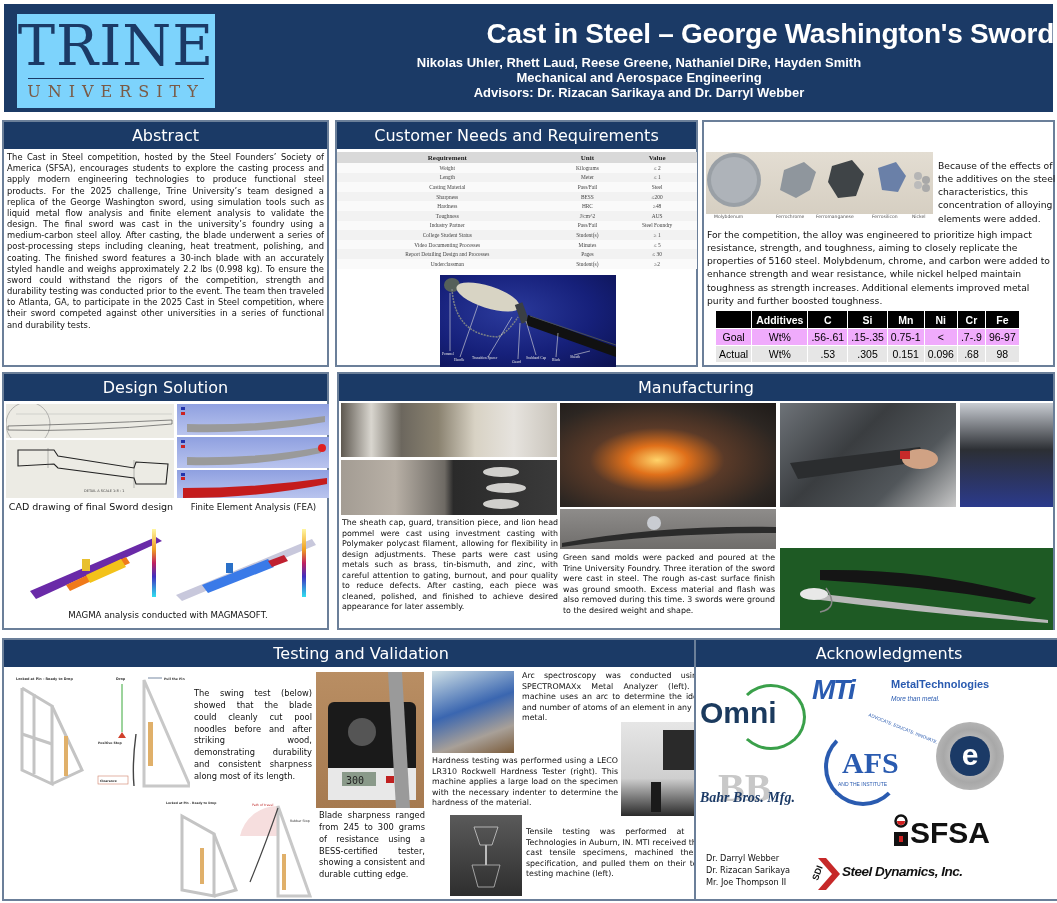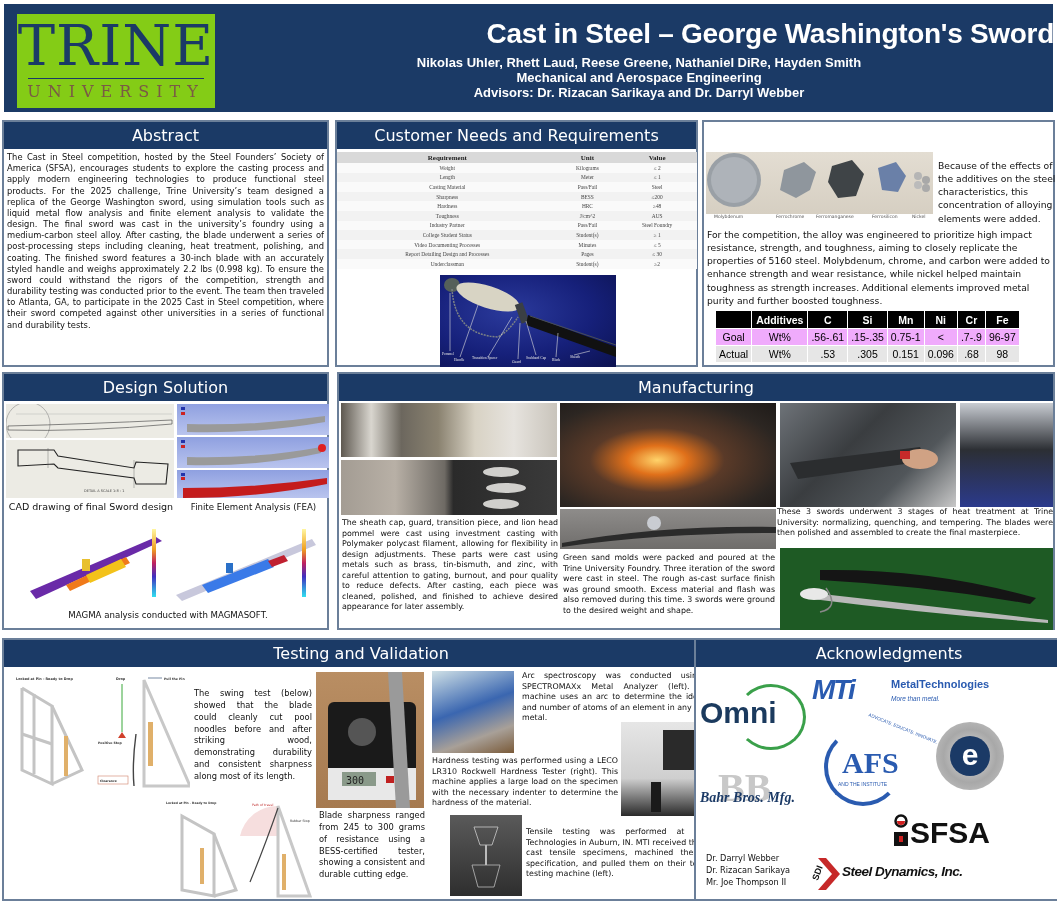--- a/index.html
+++ b/index.html
@@ -6,21 +6,21 @@
   html, body { width: 1057px; height: 903px; background: #ffffff; overflow: hidden; }
   body { font-family: "DejaVu Sans", sans-serif; position: relative; color: #000; }
   .abs { position: absolute; }
   .panel { position: absolute; border: 2px solid #6b7f99; background: #fff; }
   .ph { background: #1b3a66; color: #fff; text-align: center; font-family: "DejaVu Sans", sans-serif; font-size: 16px; height: 27px; line-height: 27px; }
   .body-text { font-size: 8.1px; line-height: 1.36; text-align: justify; color: #111; }
   .photo { position: absolute; overflow: hidden; }
 
   
   #header { left: 4px; top: 4px; width: 1049px; height: 108px; background: #1b3a66; }
-  #logo { left: 13px; top: 10px; width: 198px; height: 94px; background: #84cc16; text-align: center; }
+  #logo { left: 13px; top: 10px; width: 198px; height: 94px; background: #7dd3fc; text-align: center; }
   #logo .trine { font-family: "DejaVu Serif", serif; color: #1b3a66; font-size: 56px; line-height: 60px; letter-spacing: 1px; padding-top: 2px; }
   #logo .rule { width: 176px; height: 1px; background: #1b3a66; margin: 2px auto 3px; }
   #logo .univ { font-family: "DejaVu Serif", serif; color: #7a5a45; font-size: 16px; letter-spacing: 7px; }
   #title { left: 220px; top: 14px; width: 830px; text-align: right; color: #fff; font-family: "Liberation Sans", sans-serif; font-weight: bold; font-size: 28px; letter-spacing: -0.3px; }
   .sub { position: absolute; left: 220px; width: 830px; text-align: center; color: #fff; font-family: "Liberation Sans", sans-serif; font-weight: bold; font-size: 13px; }
 
   
   table.req { width: 360px; border-collapse: collapse; font-family: "Liberation Serif", serif; font-size: 5.4px; color: #444; }
   table.req th { background: #d9d9d9; font-size: 7px; font-weight: bold; color: #222; height: 11px; }
   table.req td { text-align: center; height: 9.6px; }
@@ -321,21 +321,20 @@
   <div class="body-text abs" style="left:224px; top:179px; width:212px; font-size:7.9px; line-height:1.33;">Green sand molds were packed and poured at the Trine University Foundry. Three iteration of the sword were cast in steel. The rough as-cast surface finish was ground smooth. Excess material and flash was also removed during this time. 3 swords were ground to the desired weight and shape.</div>
 
   <div class="photo" style="left:441px; top:29px; width:176px; height:104px; background:linear-gradient(135deg,#6e7378 0%,#3a3d40 40%,#51565a 70%,#c8c8c8 100%);">
     <svg width="176" height="104">
         <path d="M10 60 L140 44 L146 58 L18 76 Z" fill="#2b2d2f"></path>
         <ellipse cx="140" cy="56" rx="18" ry="10" fill="#d0a284"></ellipse>
         <rect x="120" y="48" width="10" height="8" fill="#c62a2a"></rect>
       </svg>
   </div>
   <div class="photo" style="left:621px; top:29px; width:93px; height:104px; background:linear-gradient(180deg,#c8ccd2 0%,#2c2f34 45%,#2b3a8c 100%);"></div>
-  <div class="body-text abs" style="left:438px; top:133px; width:276px; font-size:7.9px; line-height:1.33;">These 3 swords underwent 3 stages of heat treatment at Trine University: normalizing, quenching, and tempering. The blades were then polished and assembled to create the final masterpiece.</div>
   <div class="photo" style="left:441px; top:174px; width:273px; height:82px; background:#1e5a24;">
     <svg width="273" height="82">
         <path d="M40 22 Q150 20 256 50 L250 56 Q150 38 40 32 Z" fill="#151515"></path>
         <path d="M24 44 Q150 58 268 72 L268 75 Q150 66 24 50 Z" fill="#b9b9b9"></path>
         <ellipse cx="34" cy="46" rx="14" ry="6" fill="#e8e8e8"></ellipse>
         <path d="M46 40 Q60 60 40 64" stroke="#888" fill="none" stroke-width="1.5"></path>
       </svg>
   </div>
 </div>
 

